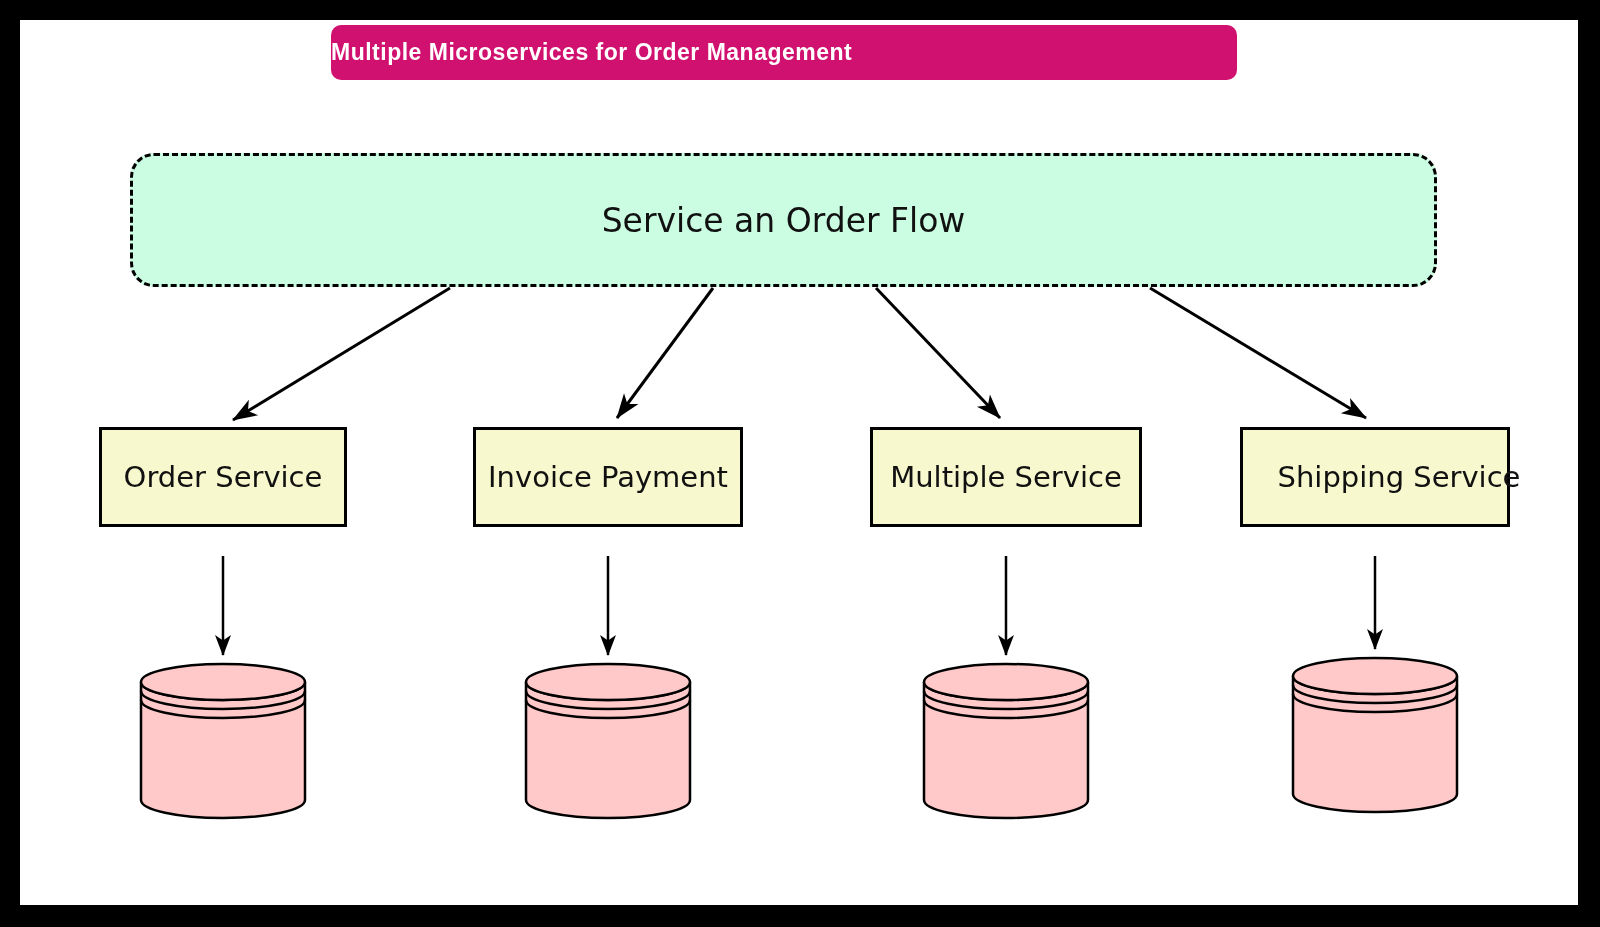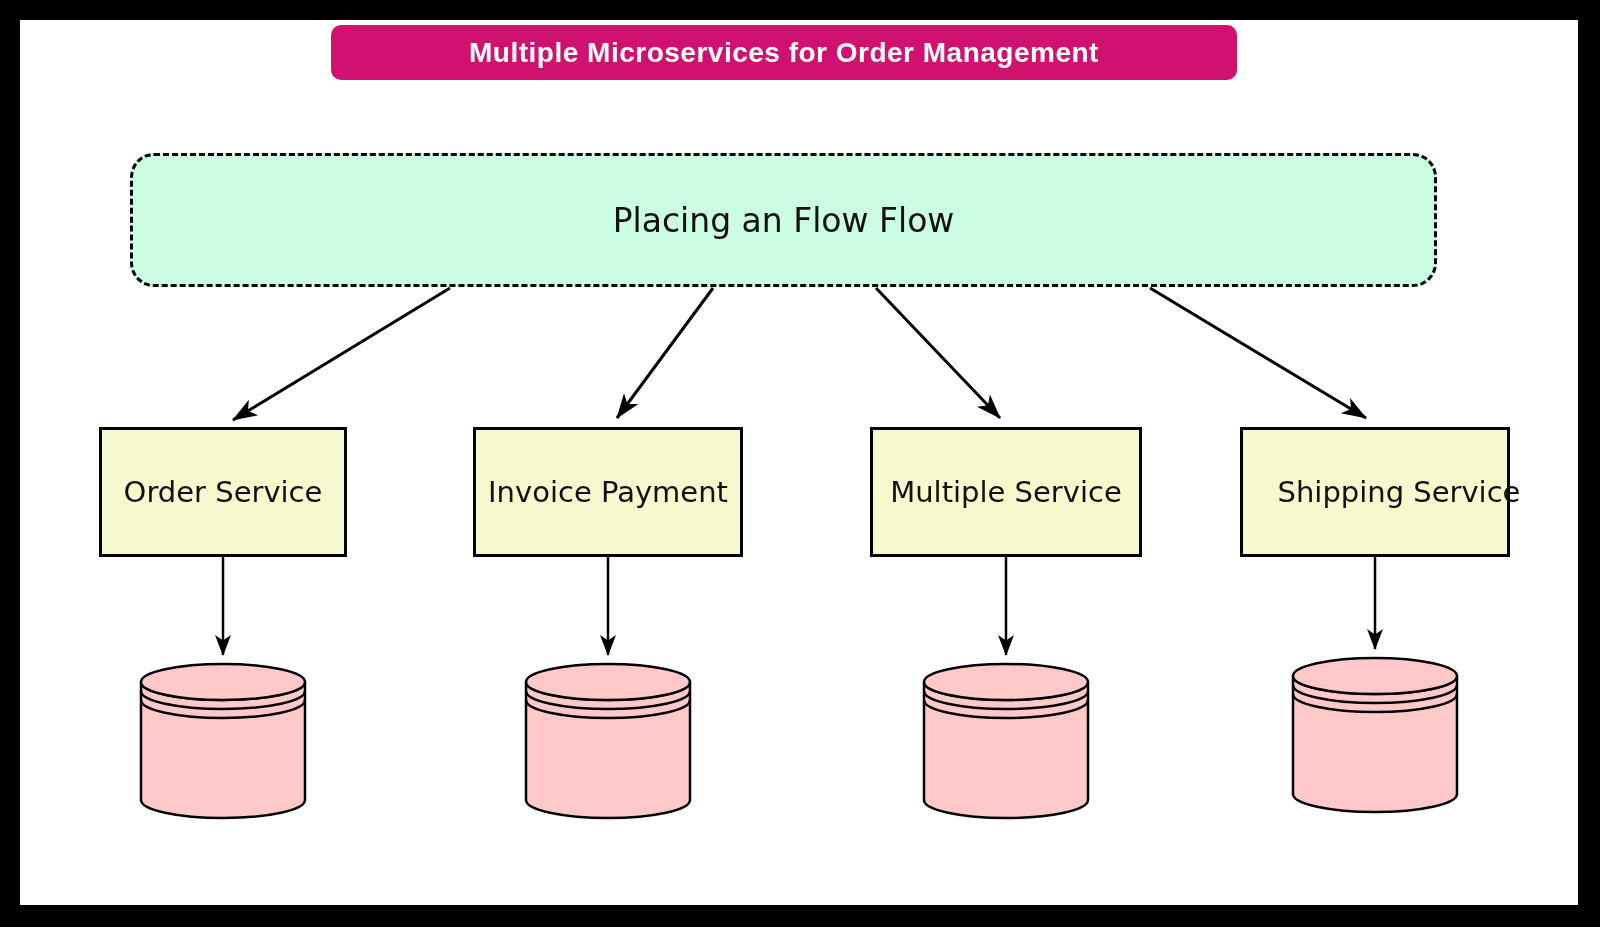--- a/index.html
+++ b/index.html
@@ -10,33 +10,33 @@
     font-family:"DejaVu Sans", sans-serif;
     overflow:hidden;
   }
   .canvas{
     position:absolute;left:20px;top:20px;width:1558px;height:885px;
     background:#ffffff;
   }
   .title-banner{
     position:absolute;left:331px;top:25px;width:906px;height:55px;
     background:#D1116F;border-radius:10px;
-    display:flex;align-items:center;justify-content:center;
+    display:flex;align-items:center;justify-content:flex-start;
     color:#ffffff;font-family:"Liberation Sans", sans-serif;
-    font-size:28px;font-weight:bold;letter-spacing:0.5px;
+    font-size:23px;font-weight:bold;letter-spacing:0.5px;
   }
   .flow-box{
     position:absolute;left:130px;top:153px;width:1307px;height:134px;
     background:#CBFDE2;border:3.5px dashed #000;border-radius:24px;
     box-sizing:border-box;
     display:flex;align-items:center;justify-content:center;
     font-size:33px;color:#111;
   }
   .service-box{
-    position:absolute;top:427px;height:130px;
+    position:absolute;top:427px;height:100px;
     background:#F8F8CE;border:3px solid #000;box-sizing:border-box;
     display:flex;align-items:center;justify-content:center;
     font-size:29px;color:#111;white-space:nowrap;
   }
   .svc-0{left:99px;width:248px;}
   .svc-1{left:473px;width:270px;}
   .svc-2{left:870px;width:272px;}
   .svc-3{left:1240px;width:270px;padding-left:48px;}
   svg.overlay{
     position:absolute;left:0;top:0;width:1600px;height:927px;
@@ -47,21 +47,21 @@
 </head>
 <body>
 
 <div class="canvas"></div>
 
 <div class="title-banner">
   <span>Multiple Microservices for Order Management</span>
 </div>
 
 <div class="flow-box">
-  <span>Placing an Flow Flow</span>
+  <span>Service an Order Flow</span>
 </div>
 
 <div class="service-box svc-0">
   <span>Order Service</span>
 </div>
 <div class="service-box svc-1">
   <span>Invoice Payment</span>
 </div>
 <div class="service-box svc-2">
   <span>Multiple Service</span>

